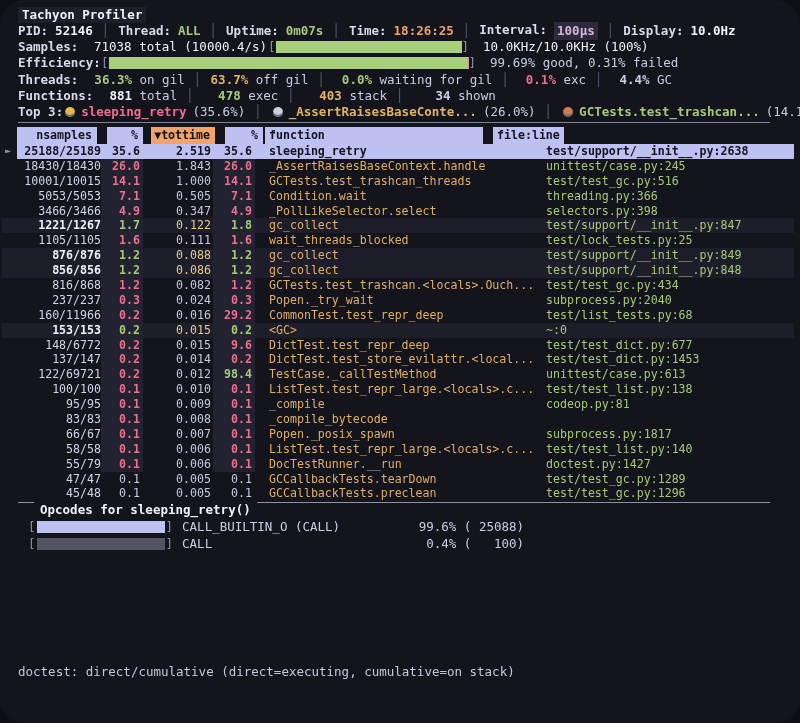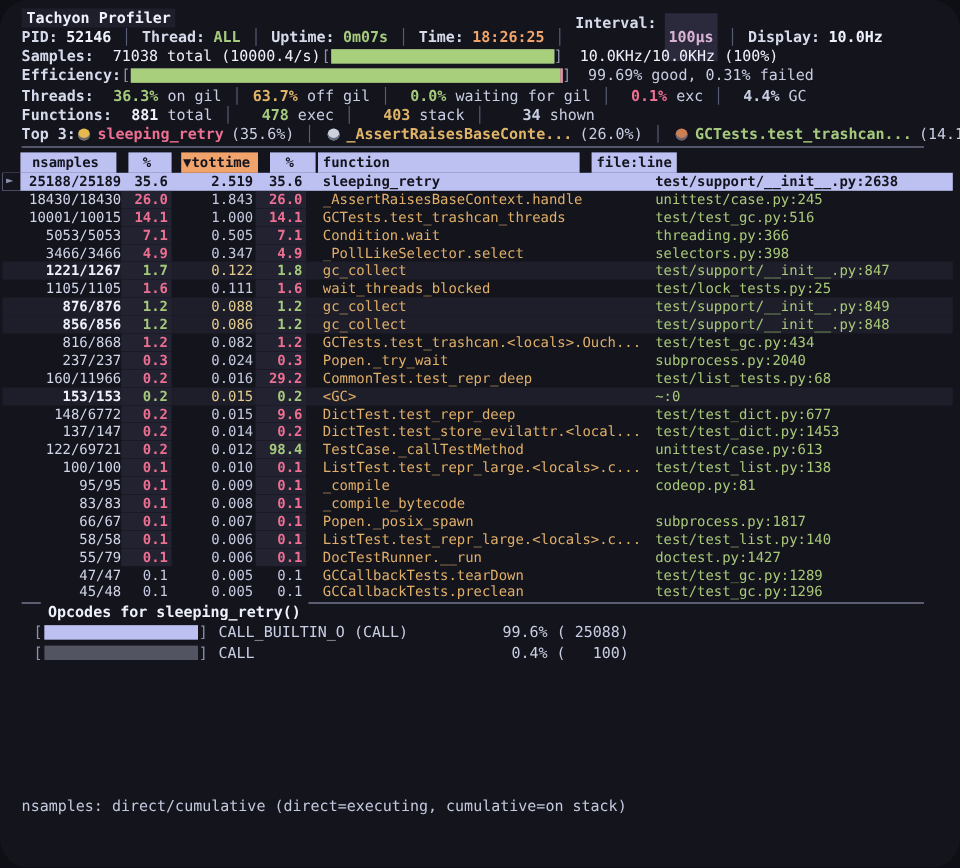--- a/index.html
+++ b/index.html
@@ -15,42 +15,42 @@
   .screen{position:relative;width:800px;height:723px;background:var(--bg);overflow:hidden;
     font-family:"DejaVu Sans Mono",monospace;font-size:12.5px;color:var(--text);border-radius:24px;}
   .hline{white-space:pre;height:16.15px;line-height:16.15px;display:flex;align-items:center}
   .header{position:absolute;top:7px;left:18px;right:10px}
   .title-chip{background:var(--panel-chip);padding:0 4px;color:var(--bright);font-weight:bold}
   .lbl{font-weight:bold;color:#d6dbec}
   .sep{color:var(--sep);padding:0 9px}
   .v{font-weight:bold;margin-left:7px}
   .v-bright{color:var(--bright)} .v-green{color:var(--green)} .v-orange{color:var(--orange)}
   .v-yellow{color:var(--yellow)} .v-red{color:var(--red)} .v-plain{color:var(--text);font-weight:normal}
-  .v-flash{color:var(--flash-text);background:var(--flash-bg);padding:12px 3px}
+  .v-flash{color:var(--flash-text);background:var(--flash-bg);padding:1px 3px}
   .samples-label{width:76px} .samples-total{width:174px;color:var(--bright)}
   .bracket{color:var(--dim)}
   .bar{height:12px;background:var(--track);position:relative;display:inline-block;vertical-align:middle}
   .bar .fill{position:absolute;left:0;top:0;bottom:0;background:var(--bar-green)}
   .bar .fail{position:absolute;right:0;top:0;bottom:0;background:var(--bar-pink)}
   .bar-samples{width:186px} .bar-eff{width:360px}
   .after-bar{margin-left:14px;color:var(--bright)}
   .eff-label{width:83px}
   .stat-item{display:flex}
   .stat-val{font-weight:bold;min-width:38px;text-align:right}
   .stat-txt{color:var(--text)}
   .medal{display:inline-block;width:10px;height:10px;border-radius:50%;margin:0 6px 0 2px;
     box-shadow:0 -2px 0 rgba(90,96,120,.9) inset}
   .medal-gold{background:var(--gold)} .medal-silver{background:var(--silver)} .medal-bronze{background:var(--bronze)}
   .top3-name{font-weight:bold}
   .top3-pct{color:var(--text);margin-left:6px}
   .sepline{position:absolute;left:18px;width:752px;top:122px;height:1px;background:#7e849c}
   
   .table{position:absolute;top:127px;left:2px;width:792px;font-size:11.6px}
   .thead{display:flex;height:17px;line-height:16px;white-space:pre;font-weight:bold;color:var(--sel-text)}
-  .th{background:var(--lavender);text-align:center;padding-right:5px}
+  .th{background:var(--lavender);text-align:right;padding-right:5px}
   .th-ns{width:80px;margin-left:15px} .th-p1{width:36px;margin-left:10px}
   .th-tt{width:64px;margin-left:8px;background:var(--orange)} .th-p2{width:38px;margin-left:10px}
   .th-fn{width:218px;margin-left:2px;text-align:left;padding-left:4px}
   .th-file{margin-left:10px;text-align:left;padding:0 4px}
   .trow{display:grid;grid-template-columns:15px 84px 42px 70px 42px 14px 265px 12px 1fr;
     height:14.9px;line-height:14.9px;white-space:pre;overflow:hidden}
   .trow.hl{background:var(--row-hl)}
   .trow.hl .c-ns{color:var(--bright);font-weight:bold}
   .trow.hl .c-tt{color:#e3cd8e}
   .trow.selected{background:var(--lavender)}
@@ -164,16 +164,16 @@
       <span class="op-title">Opcodes for sleeping_retry()</span>
       <span class="line-seg long"></span>
     </div>
     <div id="opcode-rows">
         <div class="oprow"><span class="bracket">[</span><span class="opbar"><span class="fill" style="width: 100%;"></span></span><span class="bracket">]</span><span class="opname">CALL_BUILTIN_O (CALL)</span><span class="oppct">99.6% ( 25088)</span></div>
         <div class="oprow"><span class="bracket">[</span><span class="opbar"><span class="fill" style="width: 0%;"></span></span><span class="bracket">]</span><span class="opname">CALL</span><span class="oppct">0.4% (   100)</span></div>
       </div>
   </div>
 
   <div class="footer">
-    <div class="hline">nsamples: direct/cumulative (direct=executing, cumulative=on stack)</div>
+    <div class="hline">doctest: direct/cumulative (direct=executing, cumulative=on stack)</div>
   </div>
 
 </div>
 
 </body></html>

